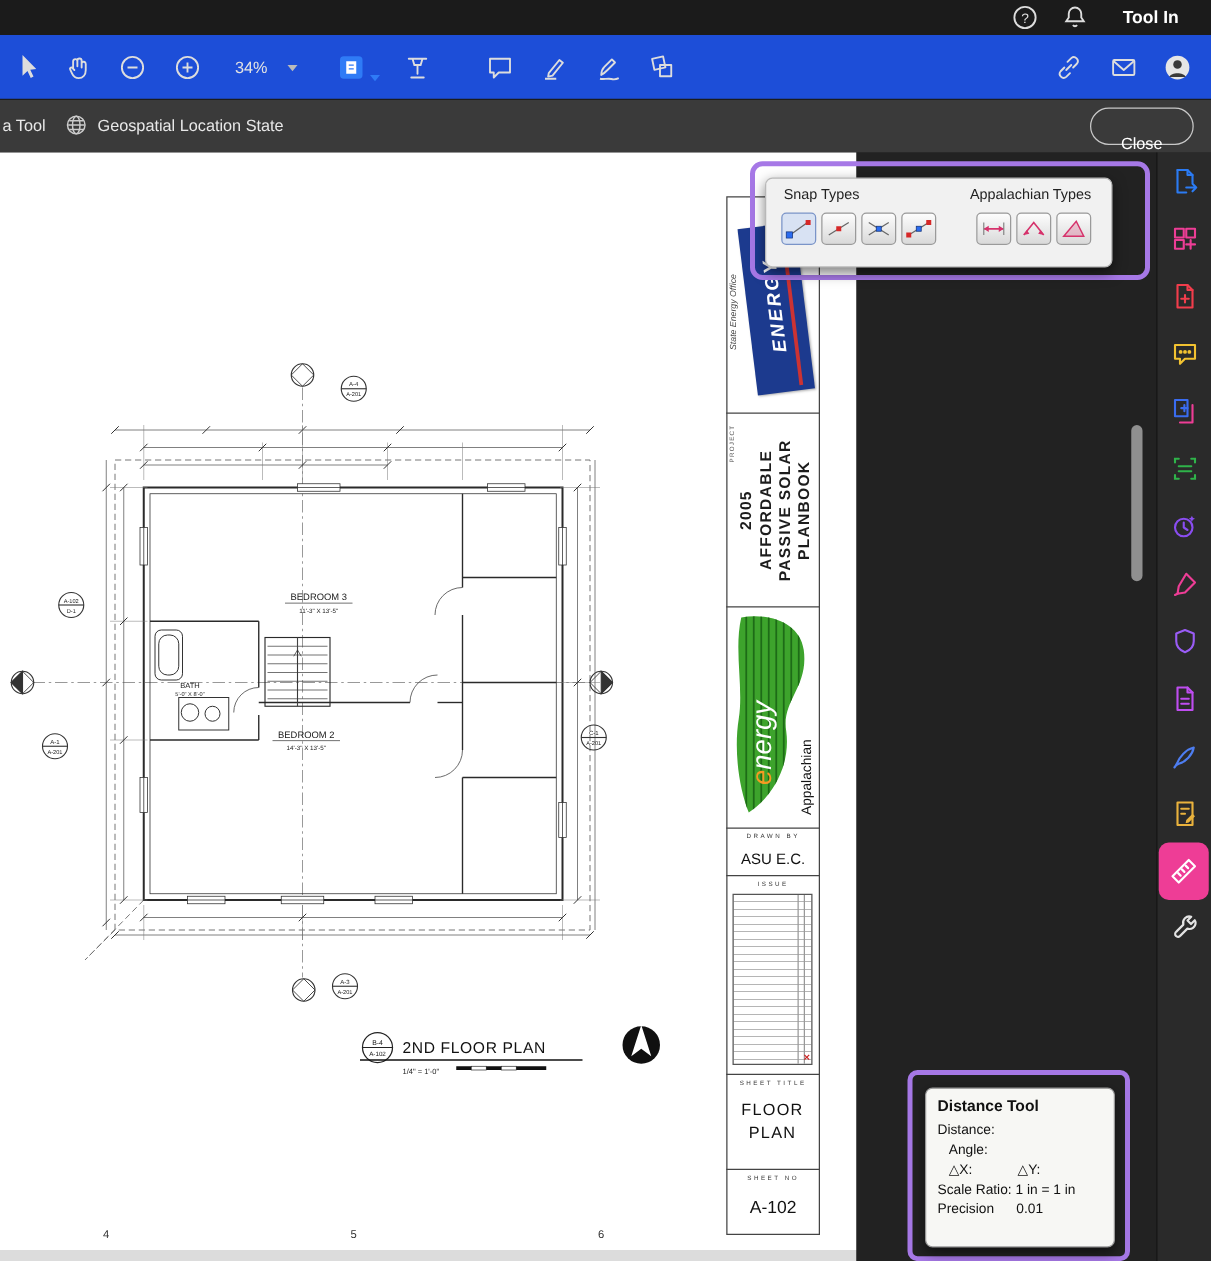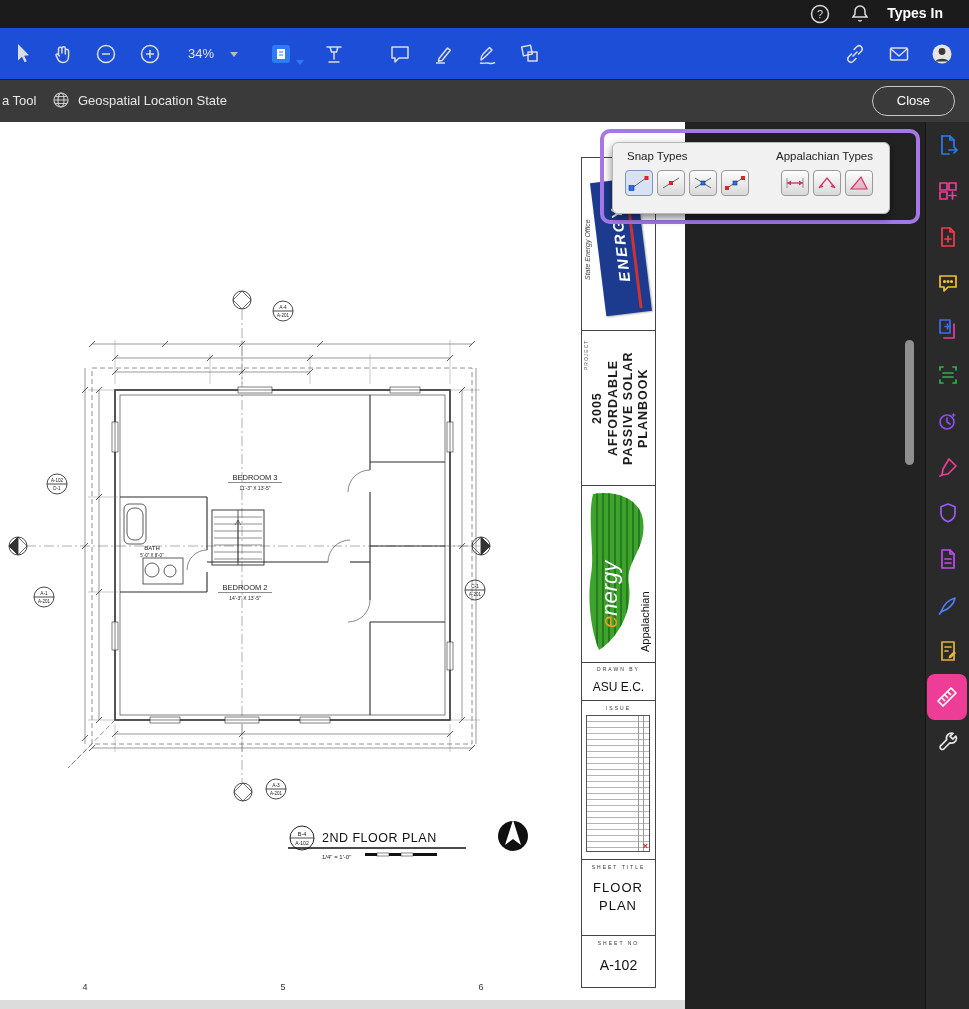--- a/index.html
+++ b/index.html
@@ -12,21 +12,21 @@
   .icon18{width:18px;height:18px;display:block;}
   .tb-ic{position:absolute;top:2px;}
   .toolbar{position:absolute;left:0;top:28px;width:969px;height:52px;background:#1d4ed8;border-bottom:1px solid #1c1c1c;box-sizing:border-box;}
   .toolbar .ic{position:absolute;top:14px;}
   .zoomlvl{position:absolute;left:188px;top:18px;color:#e3e3e3;font-size:13px;}
   .caret{position:absolute;width:0;height:0;border-left:4px solid transparent;border-right:4px solid transparent;border-top:5px solid #bbb;}
   .subbar{position:absolute;left:0;top:80px;width:969px;height:42px;background:#3a3a3a;text-align:center;}
   .subbar .cuttool{position:absolute;left:2px;top:13px;color:#e8e8e8;font-size:13px;}
   .subbar .geolabel{position:absolute;left:78px;top:13px;color:#e8e8e8;font-size:13px;}
   .subbar .globe{position:absolute;left:52px;top:11px;}
-  .closebtn{position:absolute;right:14px;top:6px;height:30px;line-height:28px;padding:0 24px;
+  .closebtn{position:absolute;right:14px;top:6px;height:30px;line-height:28px;padding:14px 24px;
      border:1.5px solid #c8c8c8;border-radius:16px;color:#fff;font-size:13px;background:transparent;box-sizing:border-box;}
   
   .doc{position:absolute;left:0;top:122px;width:925px;height:887px;background:#222;}
   .page{position:absolute;left:0;top:0;width:685px;height:878px;background:#fff;}
   .page-edge{position:absolute;left:0;top:878px;width:685px;height:9px;background:#dcdcdc;}
   .scrollthumb{position:absolute;left:905px;top:218px;width:9px;height:125px;background:#8f8f8f;border-radius:5px;}
   
   .tb-frame{position:absolute;left:581px;top:35px;width:75px;height:831px;border:1px solid #444;box-sizing:border-box;}
   .tb-sep{position:absolute;left:581px;width:75px;height:0;border-top:1px solid #444;}
   .vcol{position:absolute;writing-mode:vertical-rl;transform:rotate(180deg);text-align:center;color:#1c1c1c;}
@@ -79,21 +79,21 @@
           <circle cx="12" cy="12" r="8.5" fill="none" stroke="#ddd" stroke-width="1.5"></circle>
           <text x="12" y="16" font-size="11" fill="#ddd" text-anchor="middle">?</text>
         </svg>
     </span>
     <span class="tb-ic" style="left:848px">
       <svg class="icon24" viewBox="0 0 24 24" fill="none" stroke="#ddd" stroke-width="1.5">
           <path d="M12 4a5 5 0 0 1 5 5v3l2 3H5l2-3V9a5 5 0 0 1 5-5z"></path>
           <path d="M10.4 18a1.8 1.8 0 0 0 3.2 0"></path>
         </svg>
     </span>
-    <span class="signin">Types In</span>
+    <span class="signin">Tool In</span>
   </div>
 
   <div class="toolbar">
     <span class="ic" style="left:10px">
       <svg class="icon24" viewBox="0 0 24 24">
           <path d="M8 2 L8 18.5 L12 14.7 L14.6 20.3 L16.8 19.2 L14.2 13.8 L19 13.2 Z" fill="#ddd"></path>
         </svg>
     </span>
     <span class="ic" style="left:50px">
       <svg class="icon24" viewBox="0 0 24 24" fill="none" stroke="#ddd" stroke-width="1.5" stroke-linecap="round" stroke-linejoin="round">
@@ -495,20 +495,39 @@
             </svg>
         </span>
         <span class="tinybtn" style="left:232px">
           <svg width="22" height="16" viewBox="0 0 22 16">
               <polygon points="3,14 19,14 13,2" fill="rgba(214,51,108,0.25)" stroke="#d6336c" stroke-width="1.2"></polygon>
             </svg>
         </span>
       </div>
     </div>
 
+    <div class="dist-popup">
+      <div class="dist-panel">
+        <div class="ttl">Distance Tool</div>
+        <div class="row">Distance:</div>
+        <div class="row ind">Angle:</div>
+        <div class="row ind">
+          <span class="dx">△X:</span>
+          <span>△Y:</span>
+        </div>
+        <div class="row">
+          <span>Scale Ratio:</span>
+          <span>1 in = 1 in</span>
+        </div>
+        <div class="row">
+          <span style="display:inline-block;width:60px">Precision</span>
+          <span>0.01</span>
+        </div>
+      </div>
+    </div>
   </div>
 
   <div class="sidebar">
     <div class="tool-item">
       <svg class="icon24" viewBox="0 0 24 24" fill="none" stroke="#2b7bf3" stroke-width="1.7" stroke-linejoin="round" stroke-linecap="round">
           <path d="M6 3h8l4 4v6"></path>
           <path d="M14 3v4h4"></path>
           <path d="M6 3v18h7"></path>
           <path d="M13 17h8m0 0l-3-3m3 3l-3 3"></path>
         </svg>

